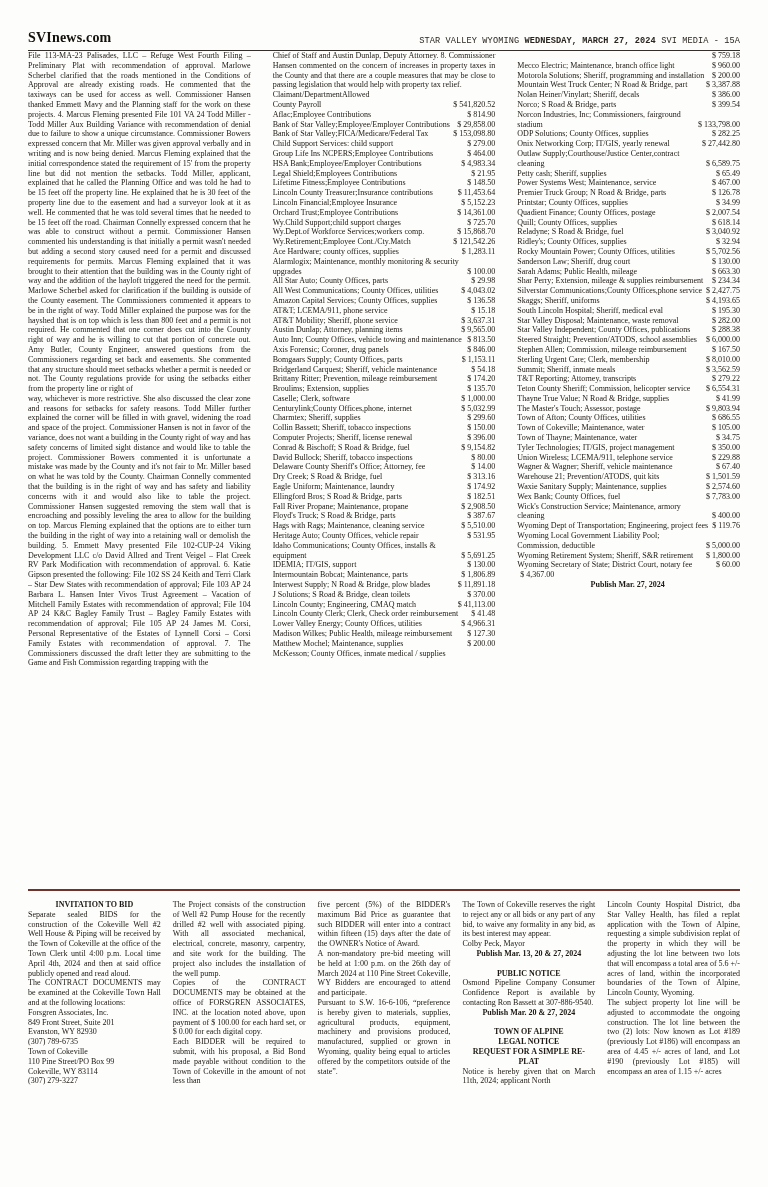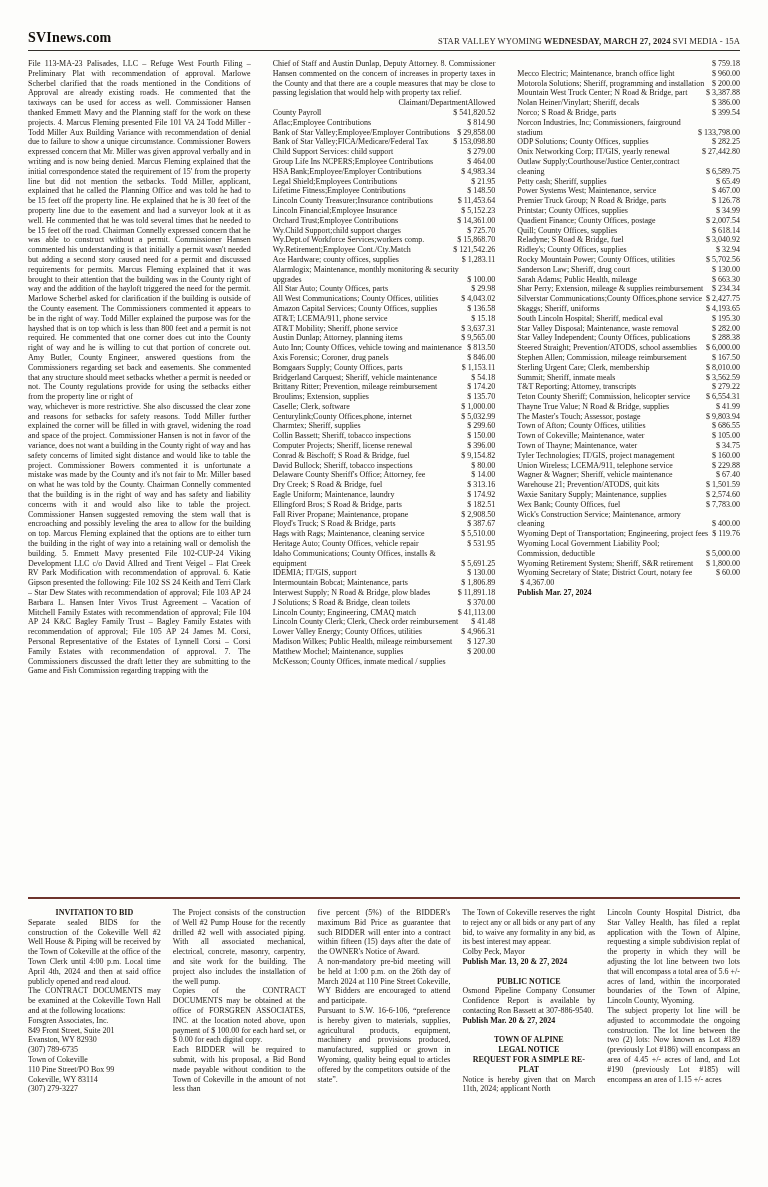--- a/index.html
+++ b/index.html
@@ -2,43 +2,43 @@
 <html><head>
 <meta charset="utf-8">
 <style>
   html,body{margin:0;padding:0;}
   body{width:768px;height:1187px;background:#fdfdfb;overflow:hidden;
        font-family:"Liberation Serif","DejaVu Serif",serif;color:#1d1813;}
   .page{padding:30px 28px 0 28px;box-sizing:border-box;width:768px;height:1187px;}
   
   .masthead{display:flex;justify-content:space-between;align-items:flex-end;}
   .site{font-size:14px;font-weight:bold;letter-spacing:.2px;color:#14100c;}
-  .mast-right{font-family:Liberation Serif, serif;font-size:8.6px;
+  .mast-right{font-family:Liberation Mono, monospace;font-size:8.6px;
               color:#2a2521;letter-spacing:.1px;padding-left:36px;}
   .mast-right b{font-weight:bold;}
   .rule{border:0;border-top:1.4px solid #33302c;margin:4px 0 0 0;}
   .rule.thick{border-top:2px solid #6e342c;margin-top:6px;}
   
-  .minutes{display:flex;gap:22px;margin-top:8px;height:832px;overflow:hidden;}
+  .minutes{display:flex;gap:22px;margin-top:0;height:832px;overflow:hidden;}
   .mcol{flex:1 1 0;min-width:0;font-size:8px;line-height:9.8px;}
   .para{margin:0;text-align:justify;}
-  .ledger-head{display:flex;justify-content:flex-end;}
+  .ledger-head{display:flex;justify-content:flex-start;}
   .ledger-line{display:flex;justify-content:space-between;align-items:flex-end;}
   .lt{text-align:left;}
   .la{white-space:nowrap;padding-left:3px;}
   .closing p{margin:0;text-align:justify;}
-  .publish-main{margin:0;font-weight:bold;text-align:left;padding-right:2px;}
+  .publish-main{margin:0;font-weight:bold;text-align:center;padding-right:2px;}
   
   .notices{display:flex;gap:12px;margin-top:9px;height:272px;overflow:hidden;}
   .ncol{flex:1 1 0;min-width:0;font-size:8px;line-height:9.8px;}
   .blk{margin:0;}
   .blk.h{font-weight:bold;text-align:center;}
   .blk.p{text-align:justify;}
   .blk.l{text-align:left;}
-  .blk.pub{font-weight:bold;}
+  .blk.pub{font-weight:bold;text-align:center;}
   .blk.gap{margin-top:9.8px;}
 </style>
 </head>
 <body>
 
 <div class="page">
 
   <header class="masthead">
     <span class="site">SVInews.com</span>
     <span class="mast-right"><span>STAR VALLEY WYOMING </span><b>WEDNESDAY, MARCH 27, 2024</b><span> SVI MEDIA - 15A</span></span>
@@ -527,21 +527,21 @@
             <span class="la">$ 105.00</span>
           </div>
 
           <div class="ledger-line">
             <span class="lt">Town of Thayne; Maintenance, water</span>
             <span class="la">$ 34.75</span>
           </div>
 
           <div class="ledger-line">
             <span class="lt">Tyler Technologies; IT/GIS, project management</span>
-            <span class="la">$ 160.00</span>
+            <span class="la">$ 350.00</span>
           </div>
 
           <div class="ledger-line">
             <span class="lt">Union Wireless; LCEMA/911, telephone service</span>
             <span class="la">$ 229.88</span>
           </div>
 
           <div class="ledger-line">
             <span class="lt">Wagner &amp; Wagner; Sheriff, vehicle maintenance</span>
             <span class="la">$ 67.40</span>

